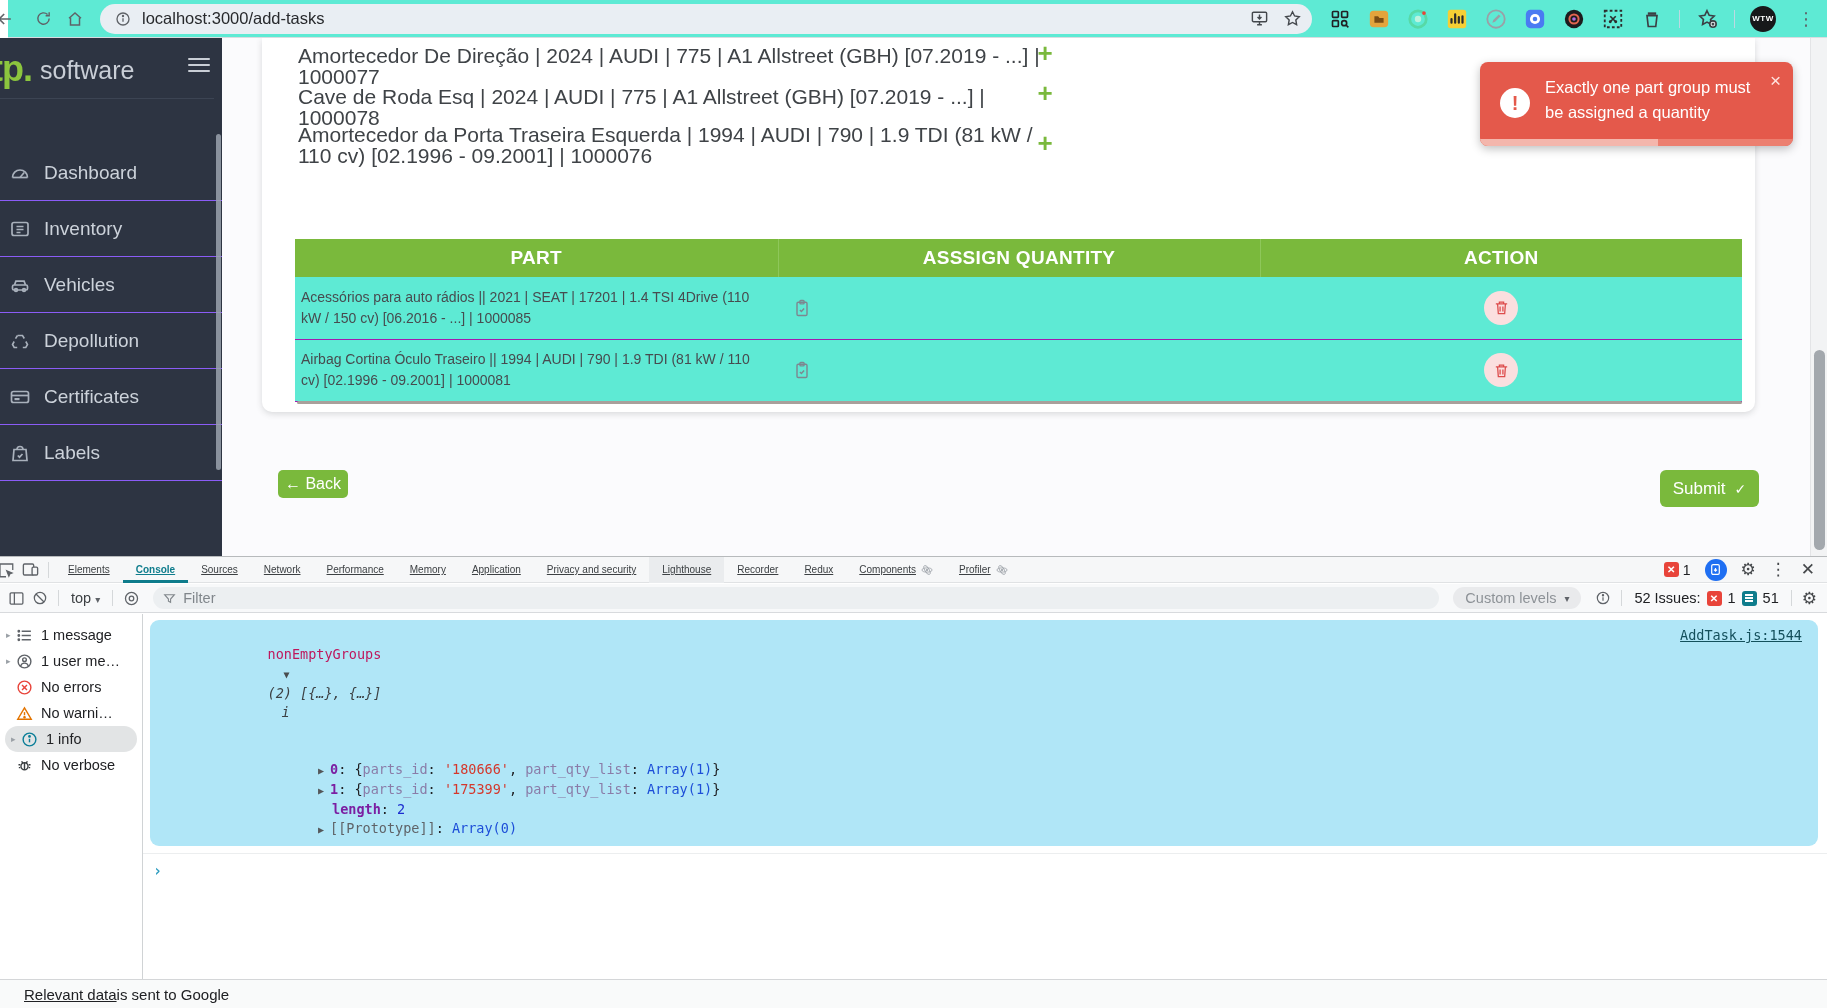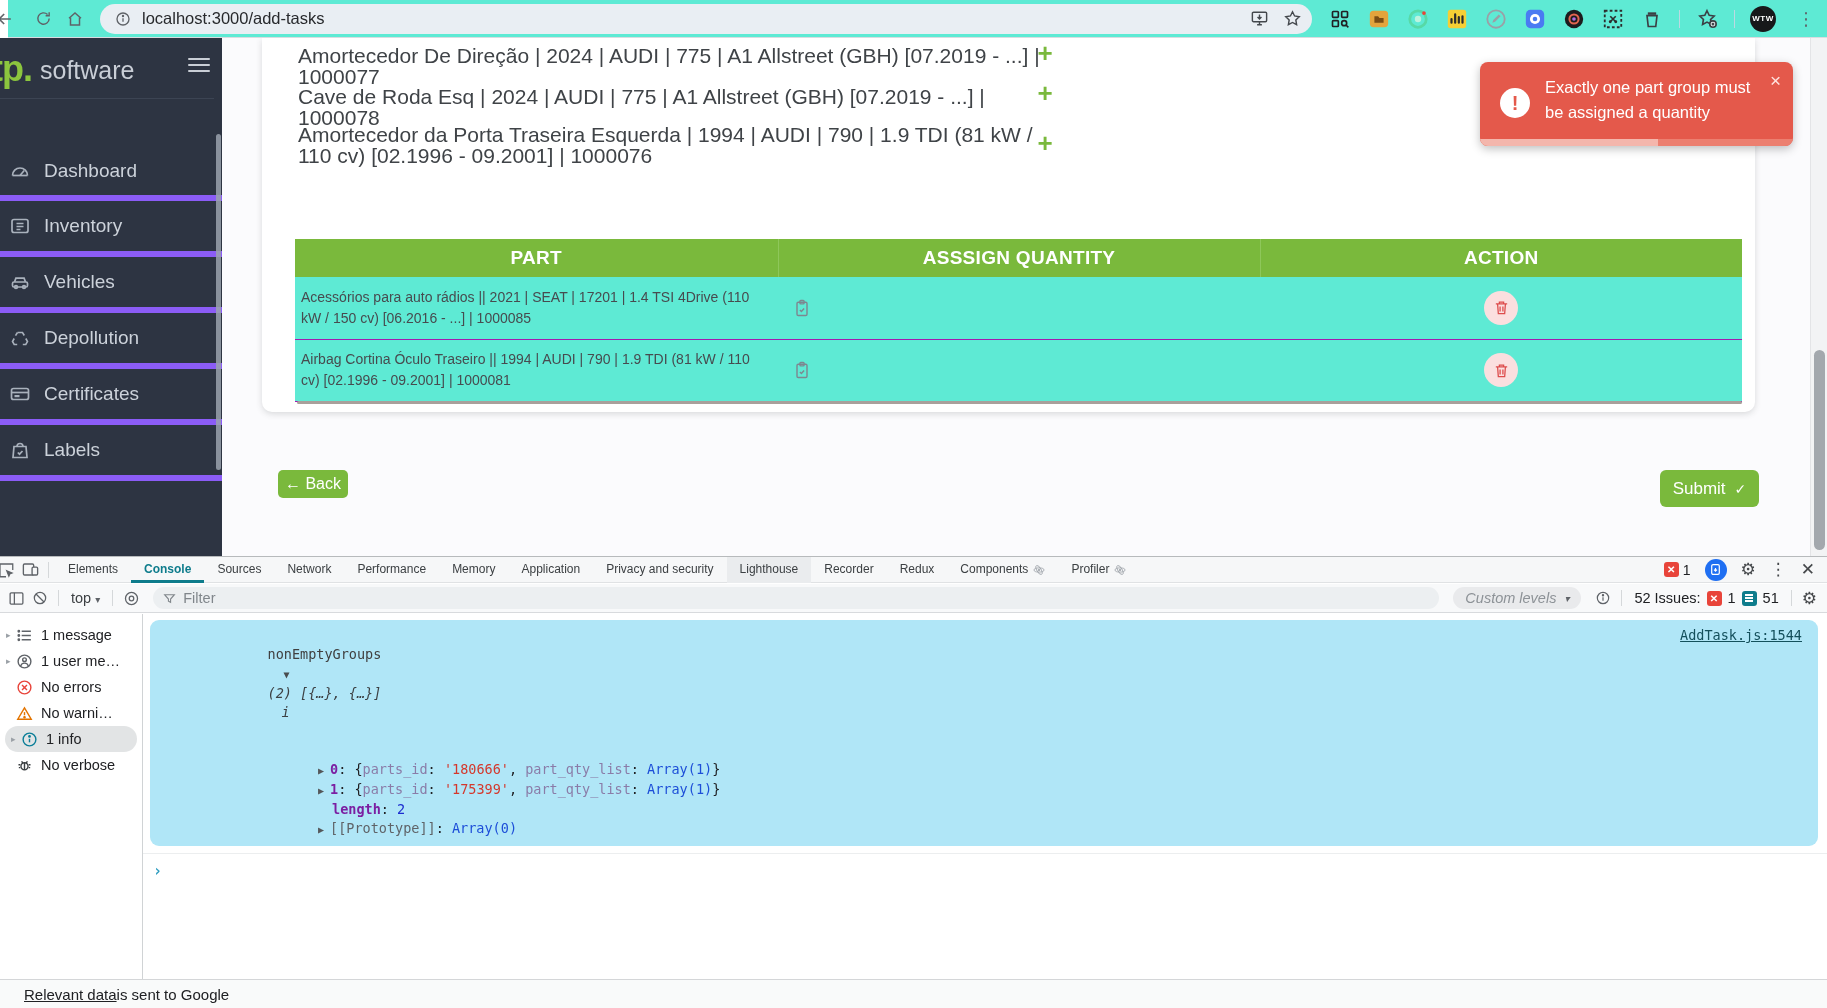--- a/index.html
+++ b/index.html
@@ -28,21 +28,21 @@
   .page{position:absolute;left:0;top:38px;width:1827px;height:518px;background:#fbfbfd;overflow:hidden;}
 
   .sidebar{position:absolute;left:0;top:0;width:222px;height:518px;background:#2d3442;}
   .logo-row{display:flex;align-items:flex-start;padding:10px 12px 0 0;}
   .logo-main{font-size:36px;font-weight:bold;color:#8cc63e;margin-left:-9px;letter-spacing:-1px;}
   .logo-sub{font-size:25px;font-weight:300;color:#c9ced6;margin:8px 0 0 8px;}
   .burger{margin-left:auto;margin-top:6px;width:22px;}
   .burger div{height:2px;background:#c9ced6;margin:4px 0;border-radius:1px;}
   .logo-div{height:1px;background:#3c4453;margin:8px 0 0 0;width:214px;}
   .nav{margin-top:46px;}
-  .nav-item{height:56px;display:flex;align-items:center;border-bottom:6px solid #8b5cf6;cursor:pointer;}
+  .nav-item{height:56px;display:flex;align-items:center;border-bottom:1px solid #8b5cf6;cursor:pointer;}
   .nav-item:first-child{border-top:1px solid transparent;}
   .nav-ic{color:#a9b1bc;margin-left:8px;width:24px;height:24px;}
   .nav-lb{color:#ccd2da;font-size:19px;margin-left:12px;}
   .side-thumb{position:absolute;right:1px;top:96px;width:5px;height:336px;background:#9aa2ad;border-radius:3px;opacity:.85;}
 
   .main{position:absolute;left:222px;top:0;width:1588px;height:518px;}
   .card{position:absolute;left:40px;top:0;width:1493px;height:374px;background:#fff;
         border-radius:0 0 10px 10px;box-shadow:0 2px 6px rgba(60,64,67,.18);}
   .part-row{position:absolute;left:36px;width:760px;font-size:21px;color:#3f4347;line-height:21px;}
   .plus{position:absolute;left:768px;width:30px;text-align:center;color:#7ab93c;font-size:26px;
@@ -80,62 +80,62 @@
   .toast-x{position:absolute;right:12px;top:8px;color:#ffe3df;font-size:19px;cursor:pointer;}
   .toast-track{position:absolute;left:0;bottom:0;width:100%;height:7px;background:#ec7f70;}
   .toast-prog{position:absolute;left:0;bottom:0;height:7px;width:57%;background:#f4b6ac;}
 
   
   .devtools{position:absolute;left:0;top:556px;width:1827px;height:452px;background:#fff;border-top:1px solid #b7babc;}
   .dt-tabs{position:absolute;left:0;top:0;width:100%;height:26px;background:#f6f7f8;border-bottom:1px solid #e0e2e4;
            display:flex;align-items:center;}
   .dt-ticon{color:#5f6368;width:24px;display:flex;justify-content:center;flex:0 0 auto;}
   .dt-vdiv{width:1px;height:16px;background:#d5d8da;margin:0 6px;flex:0 0 auto;}
-  .dt-tab{padding:0 13px;font-size:12px;line-height:25px;color:#3c4043;white-space:nowrap;cursor:pointer;height:26px;
-          display:flex;align-items:center;gap:5px;}
+  .dt-tab{padding:0 13px;font-size:10px;line-height:25px;color:#3c4043;white-space:nowrap;cursor:pointer;height:26px;
+          display:flex;align-items:center;gap:5px;text-decoration:underline;}
   .dt-tab.active{color:#0e7c8c;box-shadow:inset 0 -3px 0 #0e7c8c;font-weight:bold;}
   .dt-tab.hl{background:#eaecee;}
   .atom{color:#9aa0a6;}
   .dt-tabs-right{margin-left:auto;display:flex;align-items:center;gap:14px;padding-right:12px;}
   .err-badge{display:flex;align-items:center;gap:4px;font-size:14px;color:#202124;}
   .err-sq{width:15px;height:15px;border-radius:3px;background:#e8443a;color:#fff;font-size:10px;font-weight:bold;
           display:flex;align-items:center;justify-content:center;}
   .blue-circ{width:22px;height:22px;border-radius:50%;background:#1f6ff2;display:flex;align-items:center;justify-content:center;}
   .gear,.dt-kebab,.dt-close{color:#45484b;font-size:17px;cursor:pointer;}
 
   .dt-toolbar{position:absolute;left:0;top:27px;width:100%;height:29px;background:#f8f9fa;border-bottom:1px solid #d8dadd;
               display:flex;align-items:center;padding:0 10px 0 4px;}
   .tb-ico{color:#5f6368;width:24px;display:flex;justify-content:center;flex:0 0 auto;cursor:pointer;}
   .ctx-sel{font-size:14.5px;color:#3c4043;margin:0 6px;white-space:nowrap;cursor:pointer;}
   .caret{font-size:10px;color:#5f6368;}
   .filter-box{flex:1;height:22px;background:#eceff1;border-radius:12px;margin:0 14px 0 10px;display:flex;
               align-items:center;padding:0 10px;color:#80868b;}
   .filter-txt{font-size:14.5px;margin-left:7px;color:#80868b;}
   .lvl-pill{height:22px;background:#e9eaec;border-radius:11px;display:flex;align-items:center;padding:0 12px;
-            color:#8d9297;font-size:14.5px;white-space:nowrap;gap:8px;font-style:italic;}
+            color:#8d9297;font-size:14.5px;white-space:nowrap;gap:8px;}
   .issues{display:flex;align-items:center;gap:6px;font-size:14.5px;color:#202124;white-space:nowrap;margin:12px 6px;}
   .msg-sq{width:15px;height:15px;border-radius:3px;background:#0e7c8c;display:flex;align-items:center;justify-content:center;}
   .msg-sq div{width:8px;height:1.5px;background:#fff;box-shadow:0 3px 0 #fff,0 -3px 0 #fff;}
 
   .dt-body{position:absolute;left:0;top:57px;width:100%;height:365px;display:flex;}
   .dt-side{width:143px;border-right:1px solid #d0d3d5;padding-top:8px;flex:0 0 auto;}
   .side-row{height:26px;display:flex;align-items:center;font-size:14.5px;color:#202124;
             padding-left:6px;position:relative;cursor:pointer;}
   .side-row .sr-caret{width:8px;font-size:9px;color:#9aa0a6;flex:0 0 auto;}
   .side-row .sr-ic{width:17px;height:17px;margin:0 8px 0 2px;flex:0 0 auto;}
   .side-row.sel{background:#e2e4e5;border-radius:13px;margin:0 5px;padding-left:1px;}
   .side-row.sel .sr-caret{margin-left:5px;}
 
   .dt-console{flex:1;font-family:"DejaVu Sans Mono",monospace;font-size:13.5px;position:relative;}
   .info-box{margin:6px 9px 0 7px;background:#b0e6f7;border-radius:9px;padding:6px 0 7px 0;position:relative;}
   .cln{line-height:19px;white-space:pre;}
   .cln.l1{padding-left:20px;}
   .cln.child{padding-left:168px;}
   .cln.lenln{padding-left:182px;}
-  .obj-name{color:#404040;}
+  .obj-name{color:#be185d;}
   .expander{color:#494c4e;font-size:10px;display:inline-block;margin:0 8px 0 16px;}
   .preview{font-style:italic;color:#3c4043;}
   .info-i{font-style:italic;color:#3c4043;margin-left:14px;}
   .src-link{position:absolute;right:16px;top:6px;color:#14505c;text-decoration:underline;cursor:pointer;}
   .tk-arrow{color:#54575a;font-size:10px;}
   .tk-idx{color:#7b1fa2;font-weight:bold;}
   .tk-key{color:#8a7ca8;}
   .tk-pn{color:#202124;}
   .tk-str{color:#d4382c;}
   .tk-val{color:#1d4ed8;}

